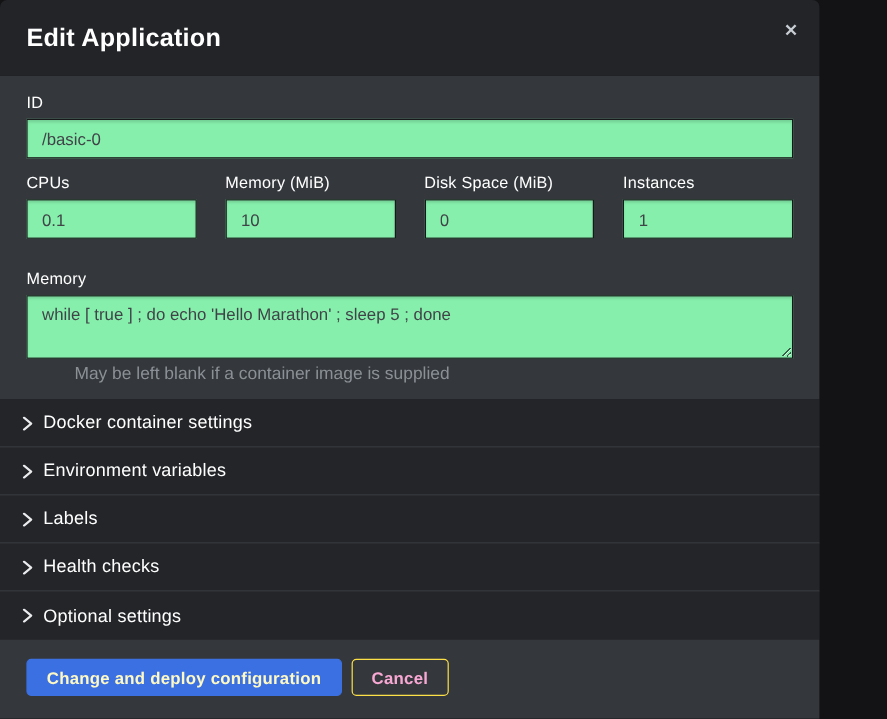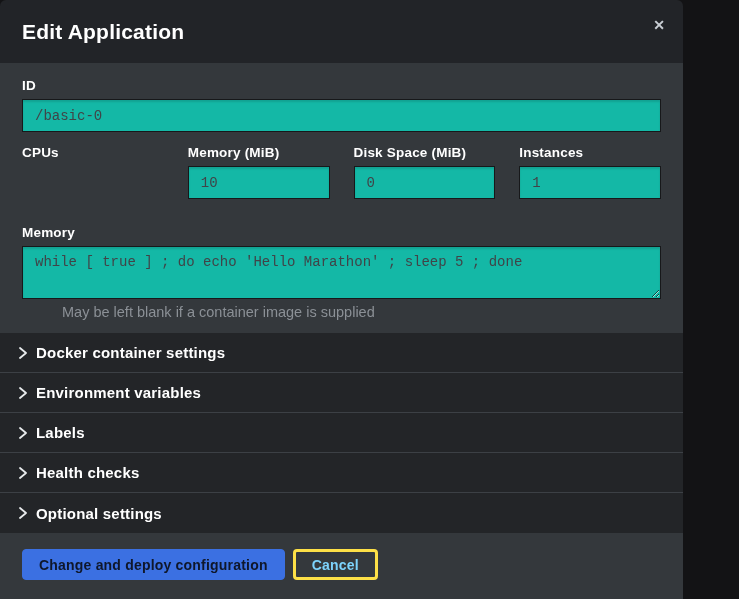--- a/index.html
+++ b/index.html
@@ -52,32 +52,32 @@
     background: #34383c;
     padding: 15px 22px 13px 22px;
     flex: 0 0 auto;
   }
   .field-group { margin-bottom: 13px; }
   .field-group:last-child { margin-bottom: 0; }
   .field-label {
     display: block;
     color: #ffffff;
     font-size: 13.5px;
-    font-weight: bold;
+    font-weight: normal;
     margin-bottom: 6px;
     letter-spacing: 0.2px;
   }
   .text-input, .text-area {
     width: 100%;
-    background: #14b8a6;
+    background: #86efac;
     border: 1px solid #17181a;
     border-radius: 0;
     color: #404448;
     font-size: 14px;
-    font-family: Liberation Mono, monospace;
+    font-family: Liberation Sans, sans-serif;
     box-shadow: inset 0 2px 2px rgba(0,0,0,0.12);
     outline: none;
   }
   .text-input { height: 33px; padding: 0 12px; }
   .text-area {
     height: 53px;
     padding: 6px 12px;
     resize: vertical;
     line-height: 1.4;
     display: block;
@@ -111,21 +111,21 @@
     margin-right: 8px;
     display: inline-flex;
     align-items: center;
     color: #e9ebed;
     flex: 0 0 auto;
   }
   .chevron-icon svg { width: 10px; height: 12px; }
   .section-label {
     color: #ffffff;
     font-size: 15px;
-    font-weight: bold;
+    font-weight: normal;
     letter-spacing: 0.2px;
   }
   
   .modal-footer {
     flex: 1 1 auto;
     background: #34383c;
     padding: 16px 22px;
     display: flex;
     align-items: flex-start;
     gap: 8px;
@@ -136,26 +136,26 @@
     border-radius: 4px;
     font-size: 14px;
     font-weight: bold;
     font-family: "Liberation Sans", sans-serif;
     cursor: pointer;
     letter-spacing: 0.2px;
   }
   .btn-primary {
     background: var(--accent, #3b70e2);
     border: 1px solid var(--accent, #3b70e2);
-    color: #0f172a;
+    color: #fef9c3;
   }
   .btn-outline {
     background: transparent;
-    border: 3px solid #fde047;
-    color: #7dd3fc;
+    border: 1px solid #fde047;
+    color: #f9a8d4;
   }
 </style>
 </head>
 <body>
 
 <div class="modal">
 
   <div class="modal-header">
     <div class="modal-title">Edit Application</div>
     <button class="close-btn">✕</button>
@@ -164,20 +164,21 @@
   <div class="modal-form">
 
     <div class="field-group">
       <label class="field-label">ID</label>
       <input class="text-input" type="text" value="/basic-0" style="">
     </div>
 
     <div class="grid-4">
       <div class="field-group">
         <label class="field-label">CPUs</label>
+        <input class="text-input" type="text" value="0.1" style="">
       </div>
       <div class="field-group">
         <label class="field-label">Memory (MiB)</label>
         <input class="text-input" type="text" value="10" style="">
       </div>
       <div class="field-group">
         <label class="field-label">Disk Space (MiB)</label>
         <input class="text-input" type="text" value="0" style="">
       </div>
       <div class="field-group">

